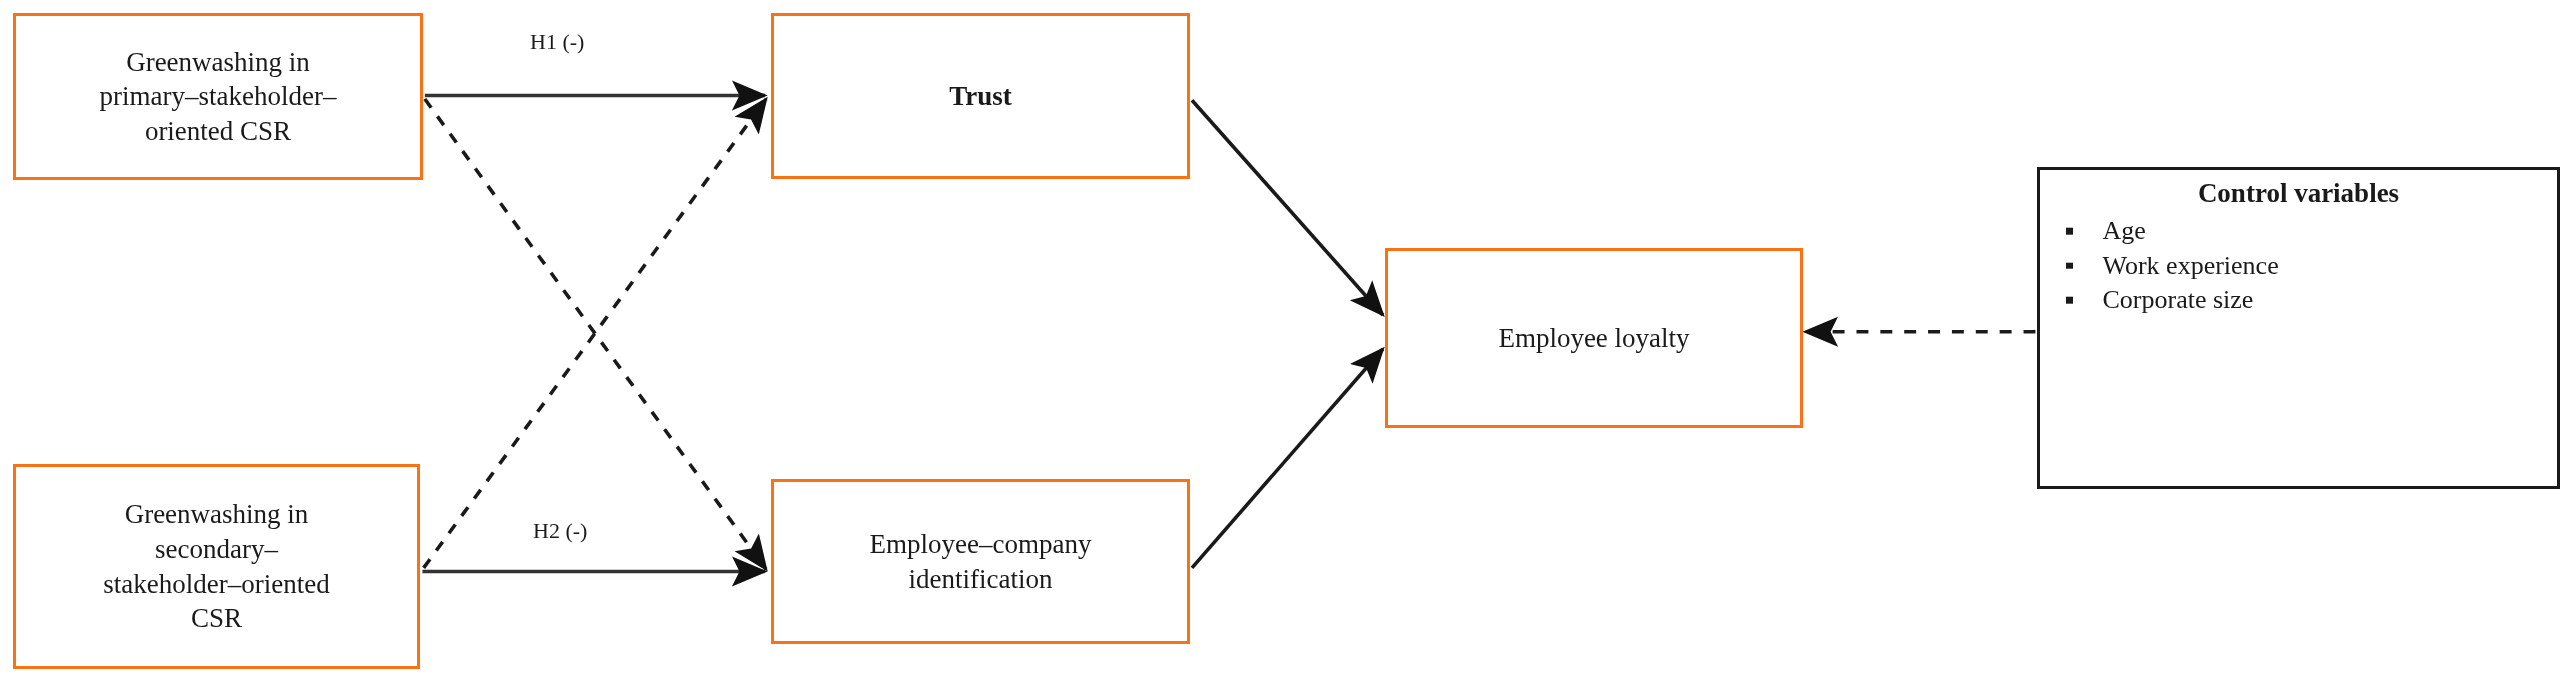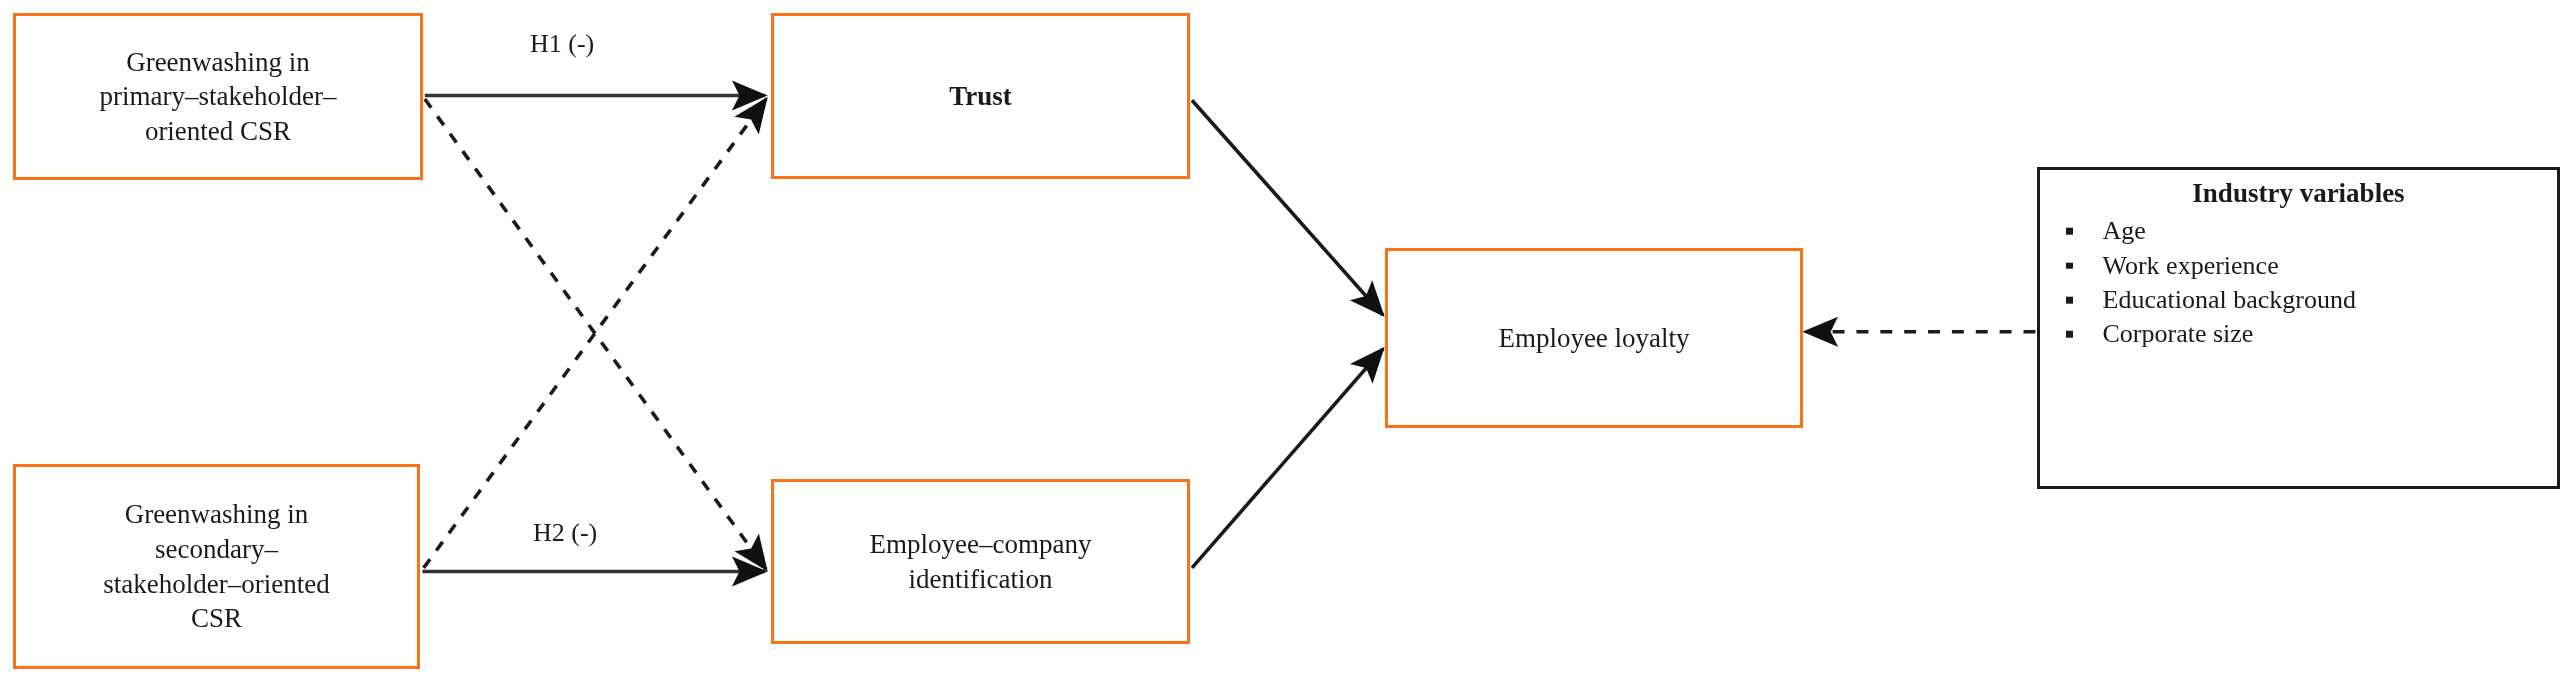--- a/index.html
+++ b/index.html
@@ -78,21 +78,21 @@
     top: 50%;
     transform: translateY(-50%);
     width: 6.6px;
     height: 6.6px;
     background: #1a1a1a;
   }
 
   
   .edge-label {
     position: absolute;
-    font-size: 26px;
+    font-size: 22px;
     color: #1a1a1a;
     z-index: 4;
     white-space: nowrap;
   }
   #label-h1 { left: 530px; top: 29px; }
   #label-h2 { left: 533px; top: 518px; }
 
   #edges {
     position: absolute;
     left: 0;
@@ -156,23 +156,22 @@
   <div class="node-box" id="box-eci">
     <div class="node-label">Employee–company
 identification</div>
   </div>
 
   <div class="node-box" id="box-loyalty">
     <div class="node-label">Employee loyalty</div>
   </div>
 
   <div id="box-control">
-    <div class="control-title">Industry variables</div>
+    <div class="control-title">Control variables</div>
     <ul class="control-list" id="control-list">
         <li><span class="bullet-dot"></span><span>Age</span></li>
         <li><span class="bullet-dot"></span><span>Work experience</span></li>
-        <li><span class="bullet-dot"></span><span>Educational background</span></li>
         <li><span class="bullet-dot"></span><span>Corporate size</span></li>
       </ul>
   </div>
 
 </div>
 
 
 </body></html>

